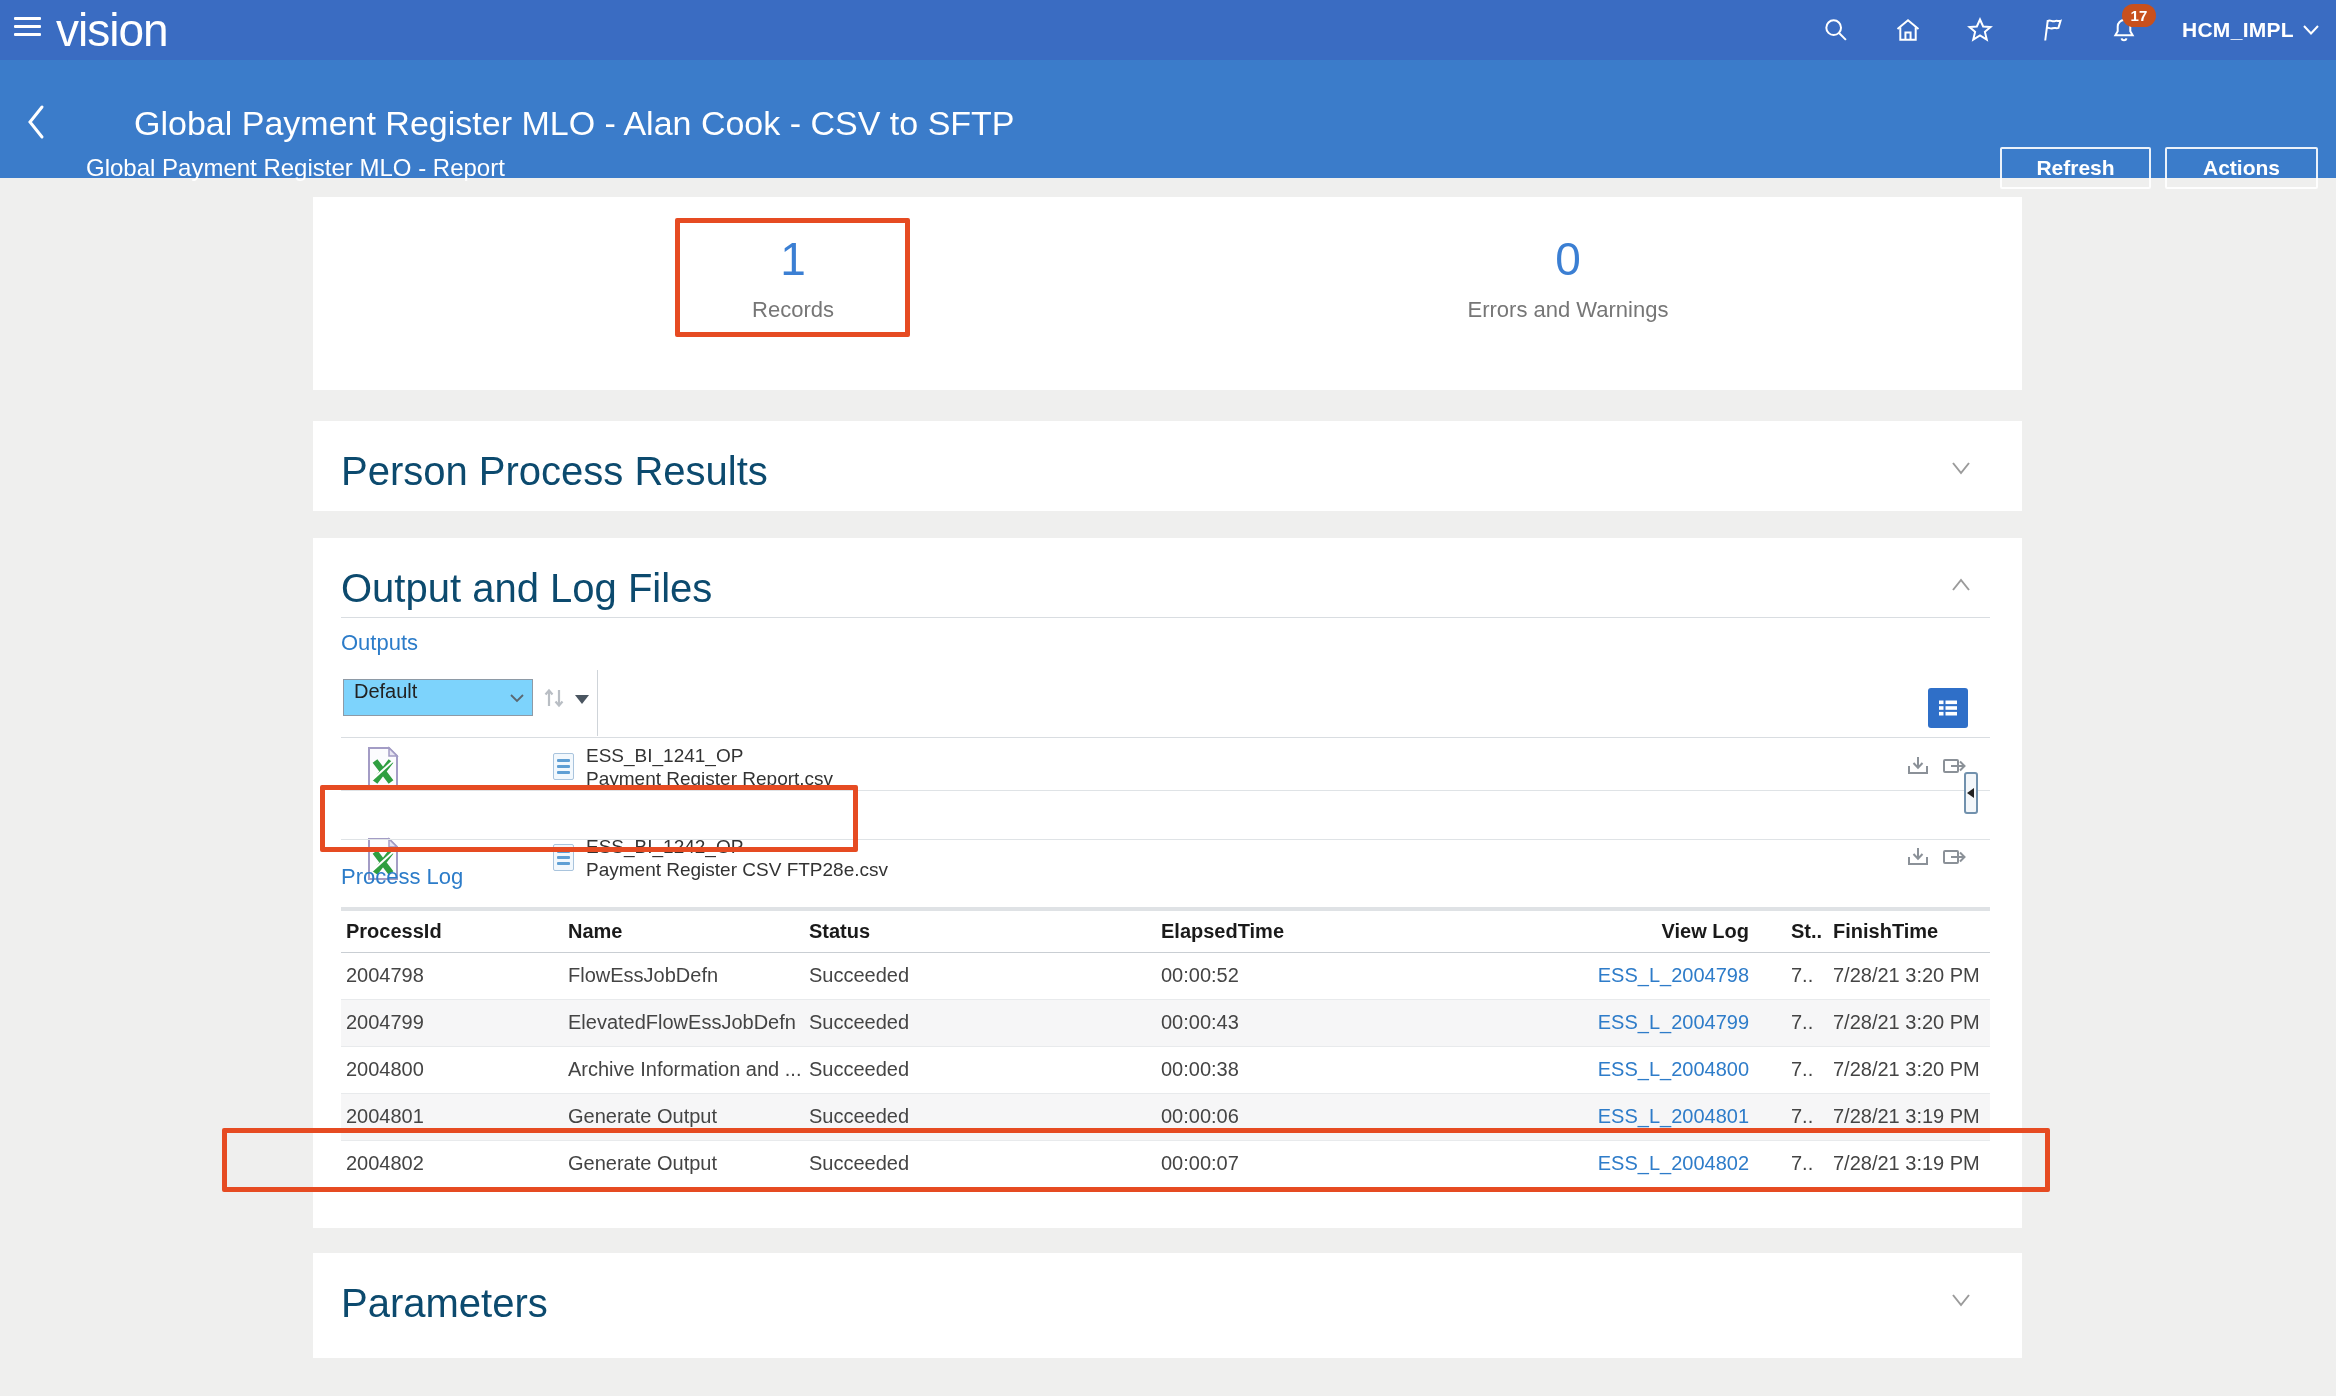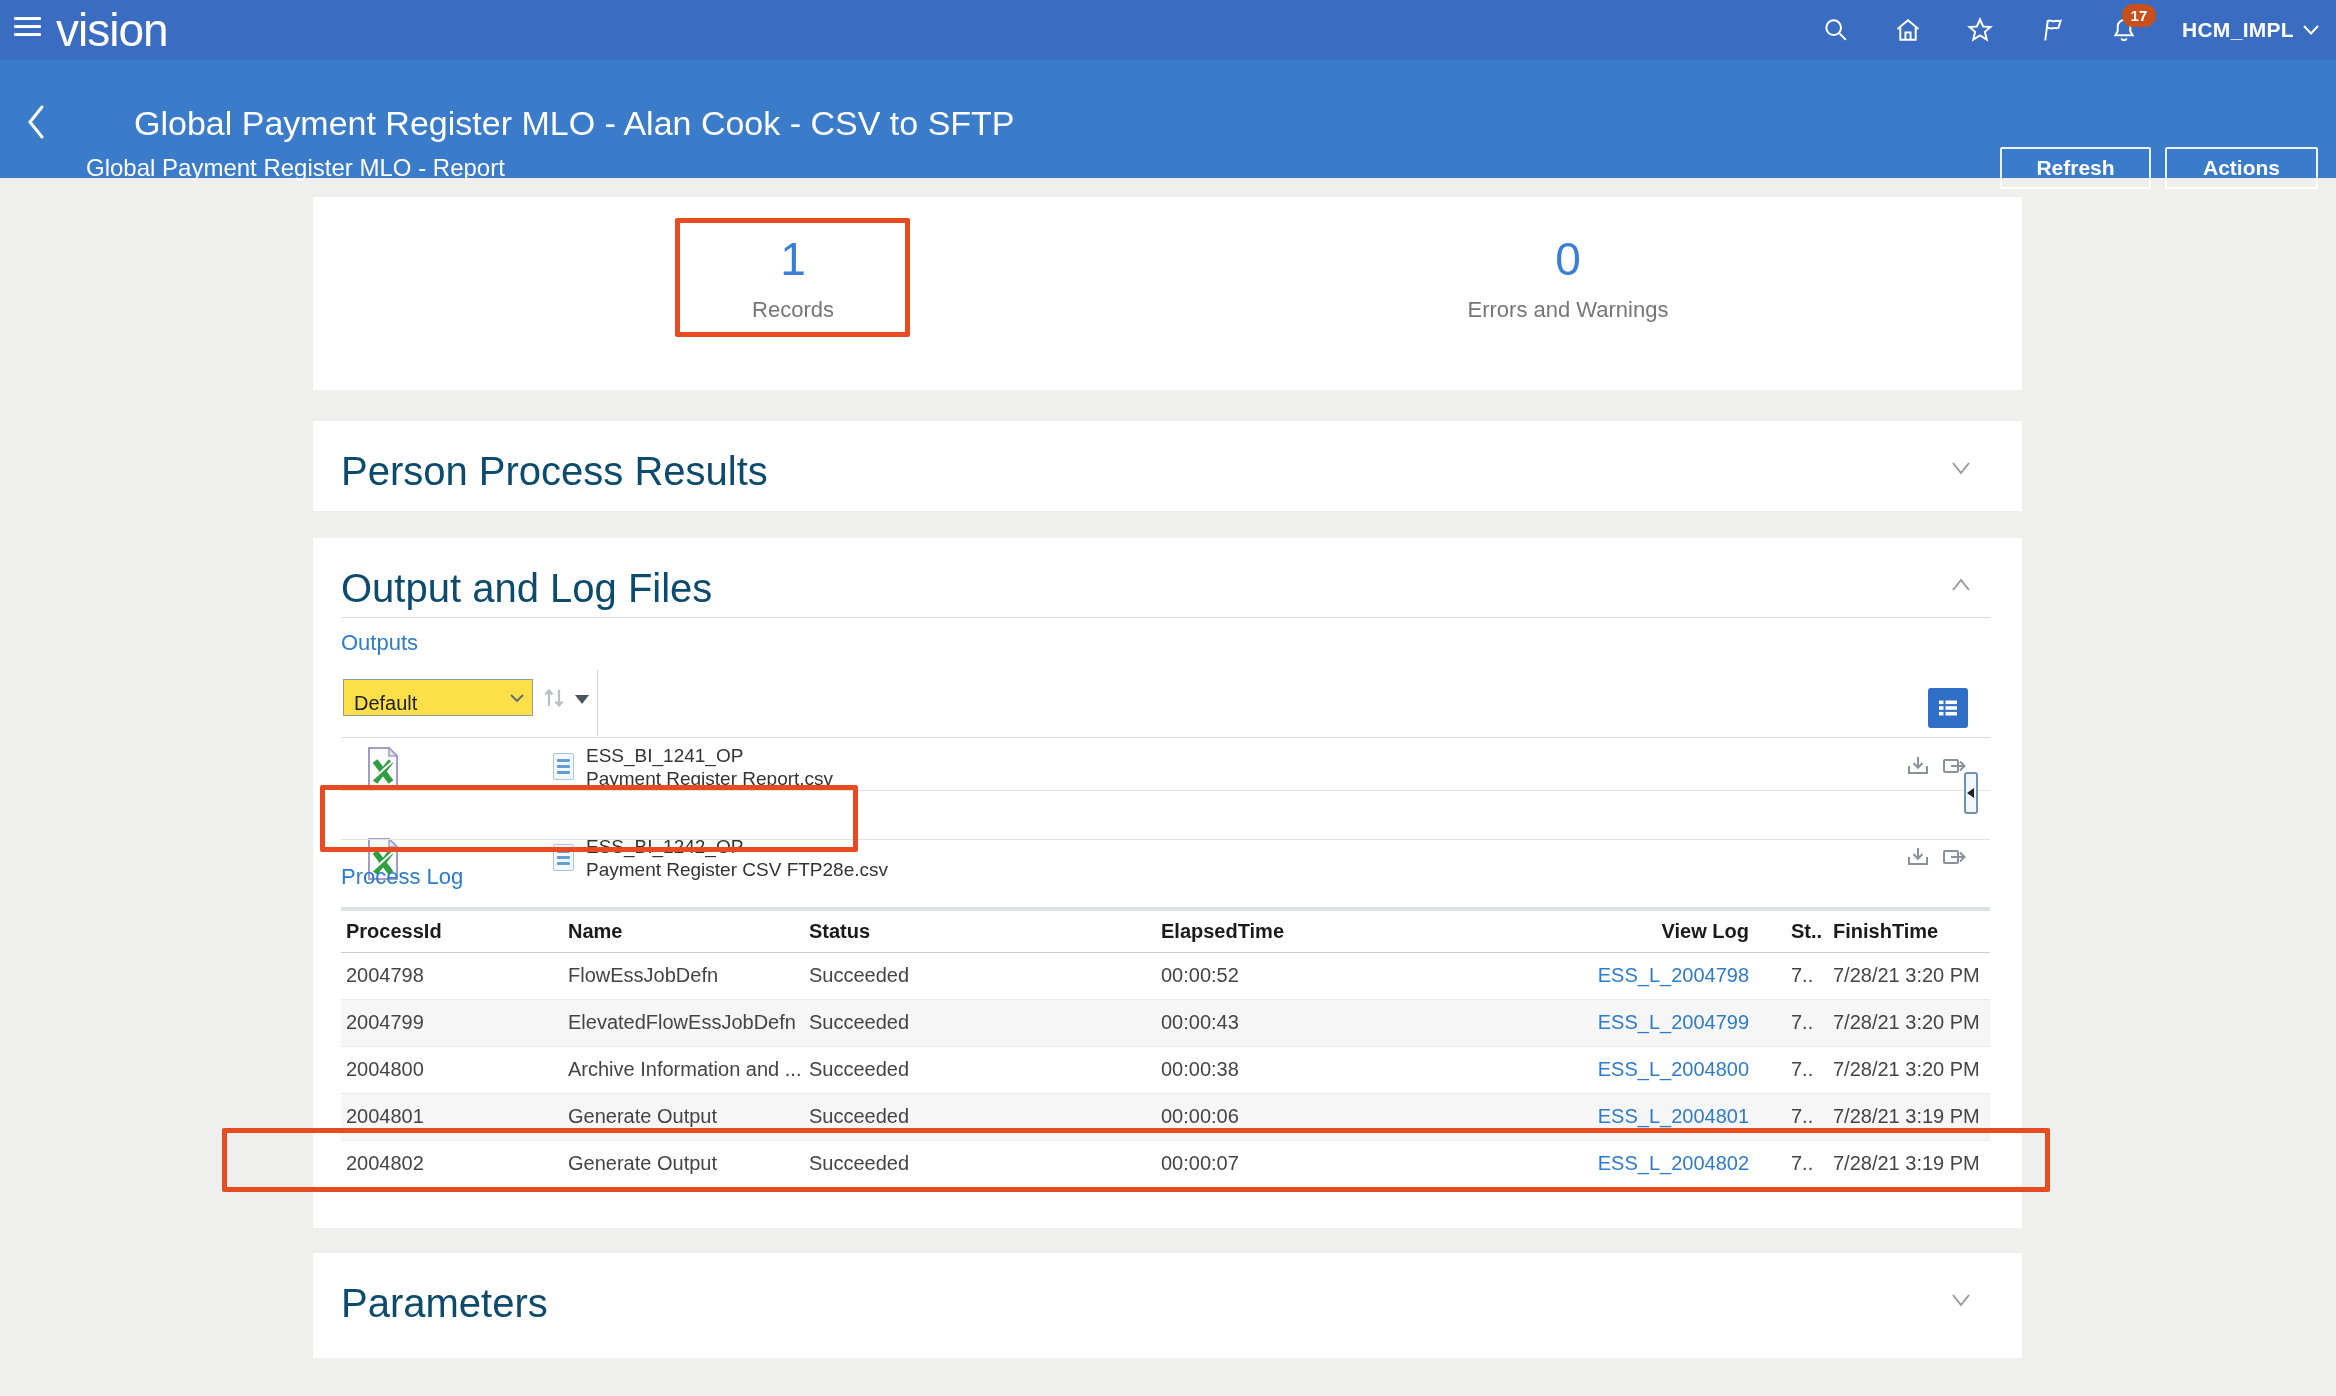--- a/index.html
+++ b/index.html
@@ -65,21 +65,21 @@
   .anno-file { left:7px; top:247px; width:538px; height:67px; }
   .anno-row { left:-91px; top:590px; width:1828px; height:64px; }
   
   .out-head { position:absolute; left:28px; top:28px; cursor:pointer; }
   .out-divider { position:absolute; left:28px; top:79px; width:1649px; border-top:1px solid #d9dde1; }
   .sub-label { position:absolute; color:#2c7cc9; font-size:22px; font-weight:400; }
   .lbl-outputs { left:28px; top:92px; }
   .lbl-process-log { left:28px; top:326px; }
   .select-box {
     position:absolute; left:30px; top:141px; width:190px; height:37px;
-    border:1px solid #8e9aa6; background:#fde047; display:flex; align-items:flex-end; cursor:pointer;
+    border:1px solid #8e9aa6; background:#7dd3fc; display:flex; align-items:flex-start; cursor:pointer;
   }
   .select-box .sel-text { font-size:20px; color:#222; padding-left:10px; flex:1; }
   .select-box .sel-chev { width:30px; height:100%; display:flex; align-items:center; justify-content:center; }
   .sort-btn { position:absolute; left:228px; top:147px; width:26px; height:26px; cursor:pointer; }
   .sort-caret { position:absolute; left:262px; top:157px; width:0; height:0;
     border-left:7px solid transparent; border-right:7px solid transparent; border-top:9px solid #4a5560; cursor:pointer; }
   .toolbar-vr { position:absolute; left:284px; top:132px; height:66px; border-left:1px solid #cfd4d9; }
   .toolbar-bottom { position:absolute; left:28px; top:199px; width:1649px; border-top:1px solid #d9dde1; }
   .listview-btn {
     position:absolute; left:1615px; top:150px; width:40px; height:40px;

